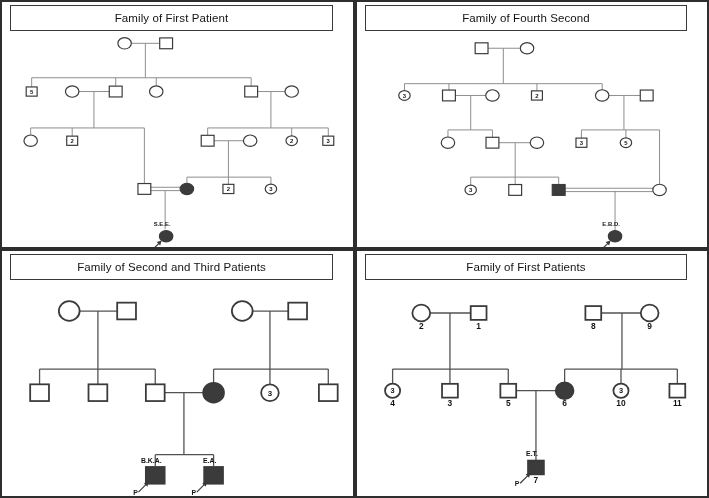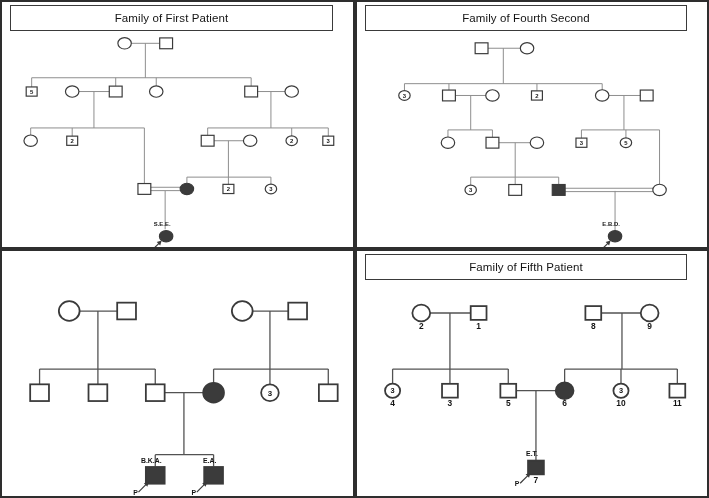--- a/index.html
+++ b/index.html
@@ -221,20 +221,23 @@
           <ellipse cx="261" cy="238" rx="6.8" ry="5.8" fill="#3b3b3b" stroke="#3a3a3a" stroke-width="1.2"></ellipse>
           <text x="257" y="228" text-anchor="middle" font-size="6" font-weight="bold" fill="#141414">E.B.D.</text>
           <line x1="246" y1="253" x2="254" y2="245" stroke="#3a3a3a" stroke-width="1.2"></line>
           <polygon points="256.5,242.5 251.5,244 255,247.5" fill="#3a3a3a"></polygon>
           <text x="243" y="256" text-anchor="middle" font-size="6" font-weight="bold" fill="#141414">P</text>
         </g>
       </svg>
   </section>
 
   <section class="panel p2">
+    <div class="title-box">
+      <span>Family of Second and Third Patients</span>
+    </div>
     <svg class="chart" preserveAspectRatio="none" viewBox="0 0 355 249">
         <line x1="68" y1="61" x2="126" y2="61" stroke="#525252" stroke-width="1.3"></line>
         <line x1="97" y1="61" x2="97" y2="120" stroke="#525252" stroke-width="1.3"></line>
         <line x1="243" y1="61" x2="299" y2="61" stroke="#525252" stroke-width="1.3"></line>
         <line x1="271" y1="61" x2="271" y2="120" stroke="#525252" stroke-width="1.3"></line>
         <line x1="38" y1="120" x2="155" y2="120" stroke="#525252" stroke-width="1.3"></line>
         <line x1="38" y1="120" x2="38" y2="144" stroke="#525252" stroke-width="1.3"></line>
         <line x1="97" y1="120" x2="97" y2="144" stroke="#525252" stroke-width="1.3"></line>
         <line x1="155" y1="120" x2="155" y2="144" stroke="#525252" stroke-width="1.3"></line>
         <line x1="214" y1="120" x2="330" y2="120" stroke="#525252" stroke-width="1.3"></line>
@@ -289,21 +292,21 @@
           <text x="210" y="215" text-anchor="middle" font-size="7" font-weight="bold" fill="#141414">E.A.</text>
           <line x1="197" y1="245" x2="205" y2="237" stroke="#3a3a3a" stroke-width="1.2"></line>
           <polygon points="207.5,234.5 202.5,236 206,239.5" fill="#3a3a3a"></polygon>
           <text x="194" y="248" text-anchor="middle" font-size="7" font-weight="bold" fill="#141414">P</text>
         </g>
       </svg>
   </section>
 
   <section class="panel p3">
     <div class="title-box">
-      <span>Family of Fifth Patient</span>
+      <span>Family of First Patients</span>
     </div>
     <svg class="chart" preserveAspectRatio="none" viewBox="0 0 354 249">
         <line x1="65" y1="63" x2="123" y2="63" stroke="#525252" stroke-width="1.3"></line>
         <line x1="94" y1="63" x2="94" y2="120" stroke="#525252" stroke-width="1.3"></line>
         <line x1="239" y1="63" x2="296" y2="63" stroke="#525252" stroke-width="1.3"></line>
         <line x1="268" y1="63" x2="268" y2="120" stroke="#525252" stroke-width="1.3"></line>
         <line x1="36" y1="120" x2="153" y2="120" stroke="#525252" stroke-width="1.3"></line>
         <line x1="36" y1="120" x2="36" y2="142" stroke="#525252" stroke-width="1.3"></line>
         <line x1="94" y1="120" x2="94" y2="142" stroke="#525252" stroke-width="1.3"></line>
         <line x1="153" y1="120" x2="153" y2="142" stroke="#525252" stroke-width="1.3"></line>

